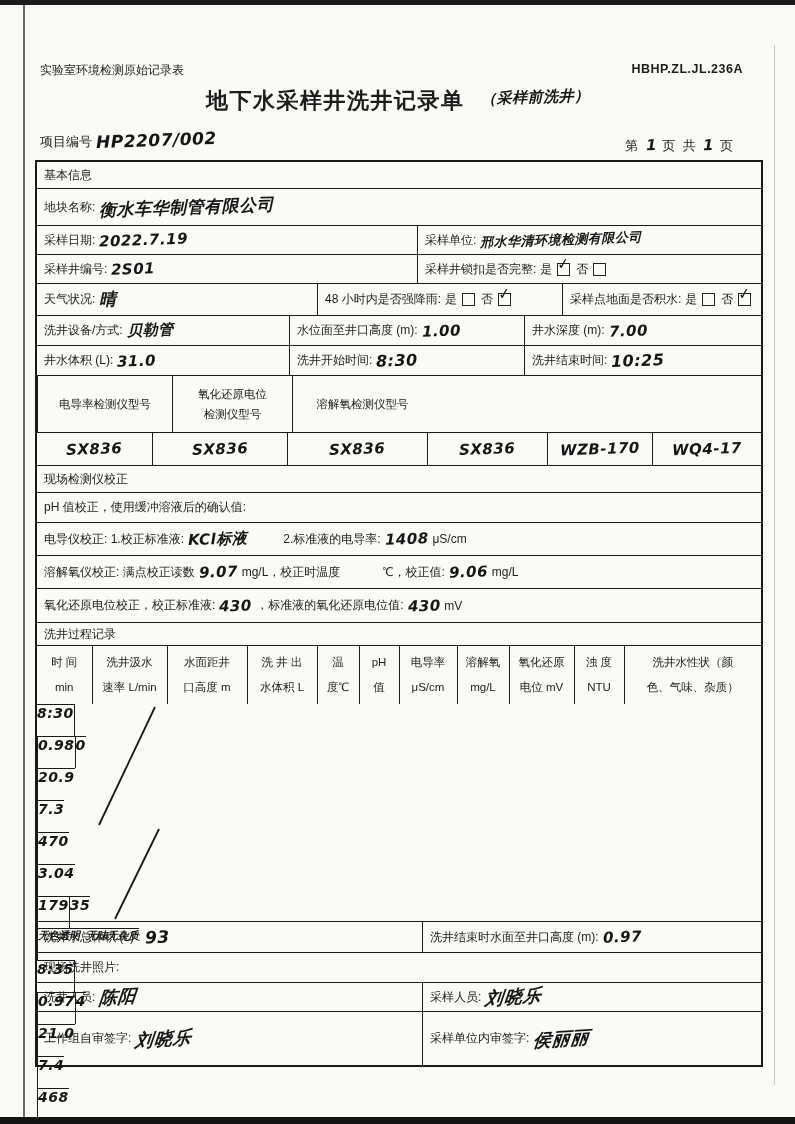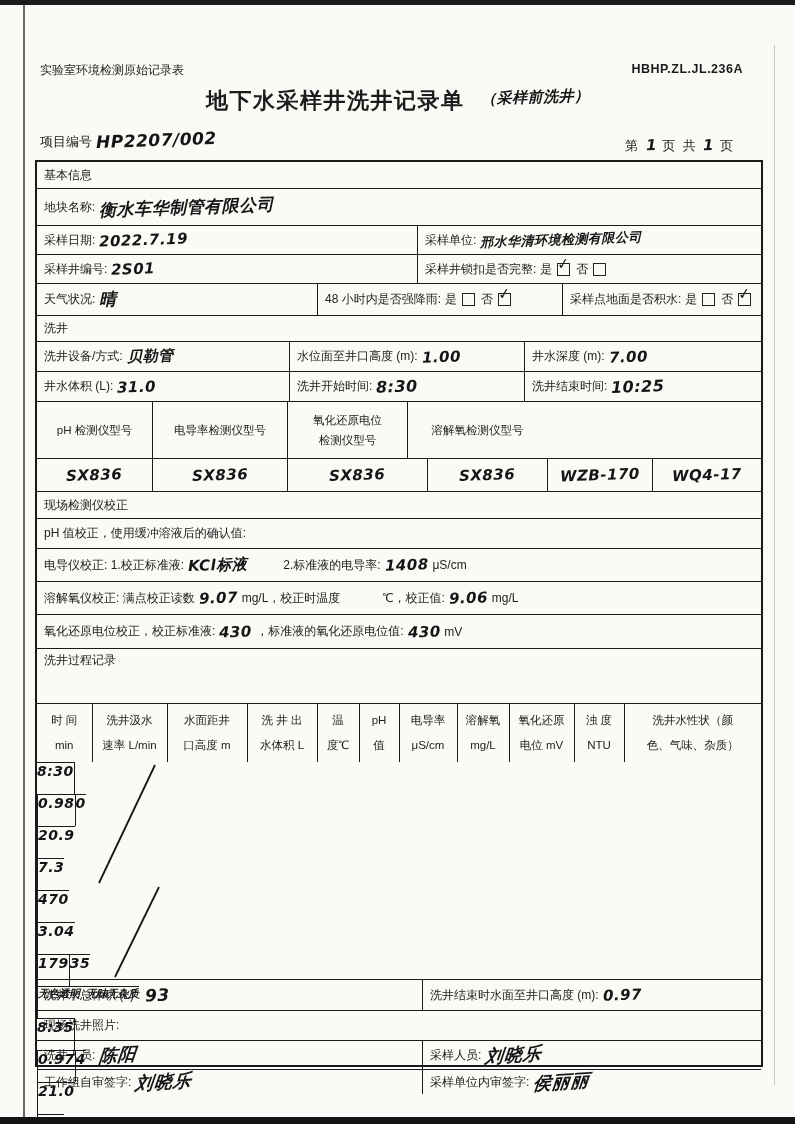--- a/index.html
+++ b/index.html
@@ -34,21 +34,21 @@
   .fcell.grow{flex:1;}
   .seclbl{font-size:12px;}
   .ic{justify-content:center;text-align:center;padding:0;font-size:11.5px;white-space:pre-line;line-height:20px;}
 
   
   .cb{position:relative;display:inline-block;width:13px;height:13px;border:1.5px solid #222;
       vertical-align:-2px;margin:0 2px 0 1px;box-sizing:border-box;}
   .cb .tick{position:absolute;left:-1px;top:-9px;font-size:15px;transform:rotate(-8deg);}
 
   
-  .ptable-wrap{border-top:1.4px solid #1a1a1a;position:relative;flex:none;margin-top:32px;}
+  .ptable-wrap{border-top:1.4px solid #1a1a1a;position:relative;flex:none;}
   table.ptable{border-collapse:collapse;width:100%;table-layout:fixed;}
   .ptable th,.ptable td{border-left:1.4px solid #1a1a1a;border-top:1.4px solid #1a1a1a;
       padding:0;text-align:center;overflow:hidden;}
   .ptable th:first-child,.ptable td:first-child{border-left:none;}
   .ptable tr.hrow th{border-top:none;height:58px;font-weight:normal;font-size:11.5px;}
   .ptable th div{line-height:25px;white-space:nowrap;}
   .ptable td{height:31px;font-size:14px;}
   .ptable td.hw{transform:none;}
   .ptable td.lastcol{font-size:10.5px;letter-spacing:0;white-space:nowrap;font-family:Liberation Mono, monospace;}
   .slash-overlay{position:absolute;left:0;top:0;pointer-events:none;}
@@ -142,23 +142,20 @@
         <span class="cb">
             <i class="tick hw"></i>
           </span>
         <span>否</span>
         <span class="cb">
             <i class="tick hw">✓</i>
           </span>
       </div>
     </div>
 
-    <div class="frow" style="height:26px">
-      <div class="fcell nol grow seclbl">洗井</div>
-    </div>
     <div class="frow" style="height:30px">
       <div class="fcell nol" style="width:252px">
         <span>洗井设备/方式:</span>
         <span class="hw">贝勒管</span>
       </div>
       <div class="fcell" style="width:235px">
         <span>水位面至井口高度 (m):</span>
         <span class="hw">1.00</span>
       </div>
       <div class="fcell grow">
@@ -175,21 +172,20 @@
         <span>洗井开始时间:</span>
         <span class="hw" style="font-size:16px">8:30</span>
       </div>
       <div class="fcell grow">
         <span>洗井结束时间:</span>
         <span class="hw" style="font-size:16px">10:25</span>
       </div>
     </div>
 
     <div class="frow" style="height:57px">
-      <div class="fcell nol ic" style="width:115px">pH 检测仪型号</div>
       <div class="fcell ic" style="width:135px">电导率检测仪型号</div>
       <div class="fcell ic" style="width:120px">氧化还原电位
 检测仪型号</div>
       <div class="fcell ic" style="width:140px">溶解氧检测仪型号</div>
     </div>
     <div class="frow" style="height:33px">
       <div class="fcell nol ic" style="width:115px"><span class="hw">SX836</span></div>
       <div class="fcell ic" style="width:135px"><span class="hw">SX836</span></div>
       <div class="fcell ic" style="width:140px"><span class="hw">SX836</span></div>
       <div class="fcell ic" style="width:120px"><span class="hw">SX836</span></div>

